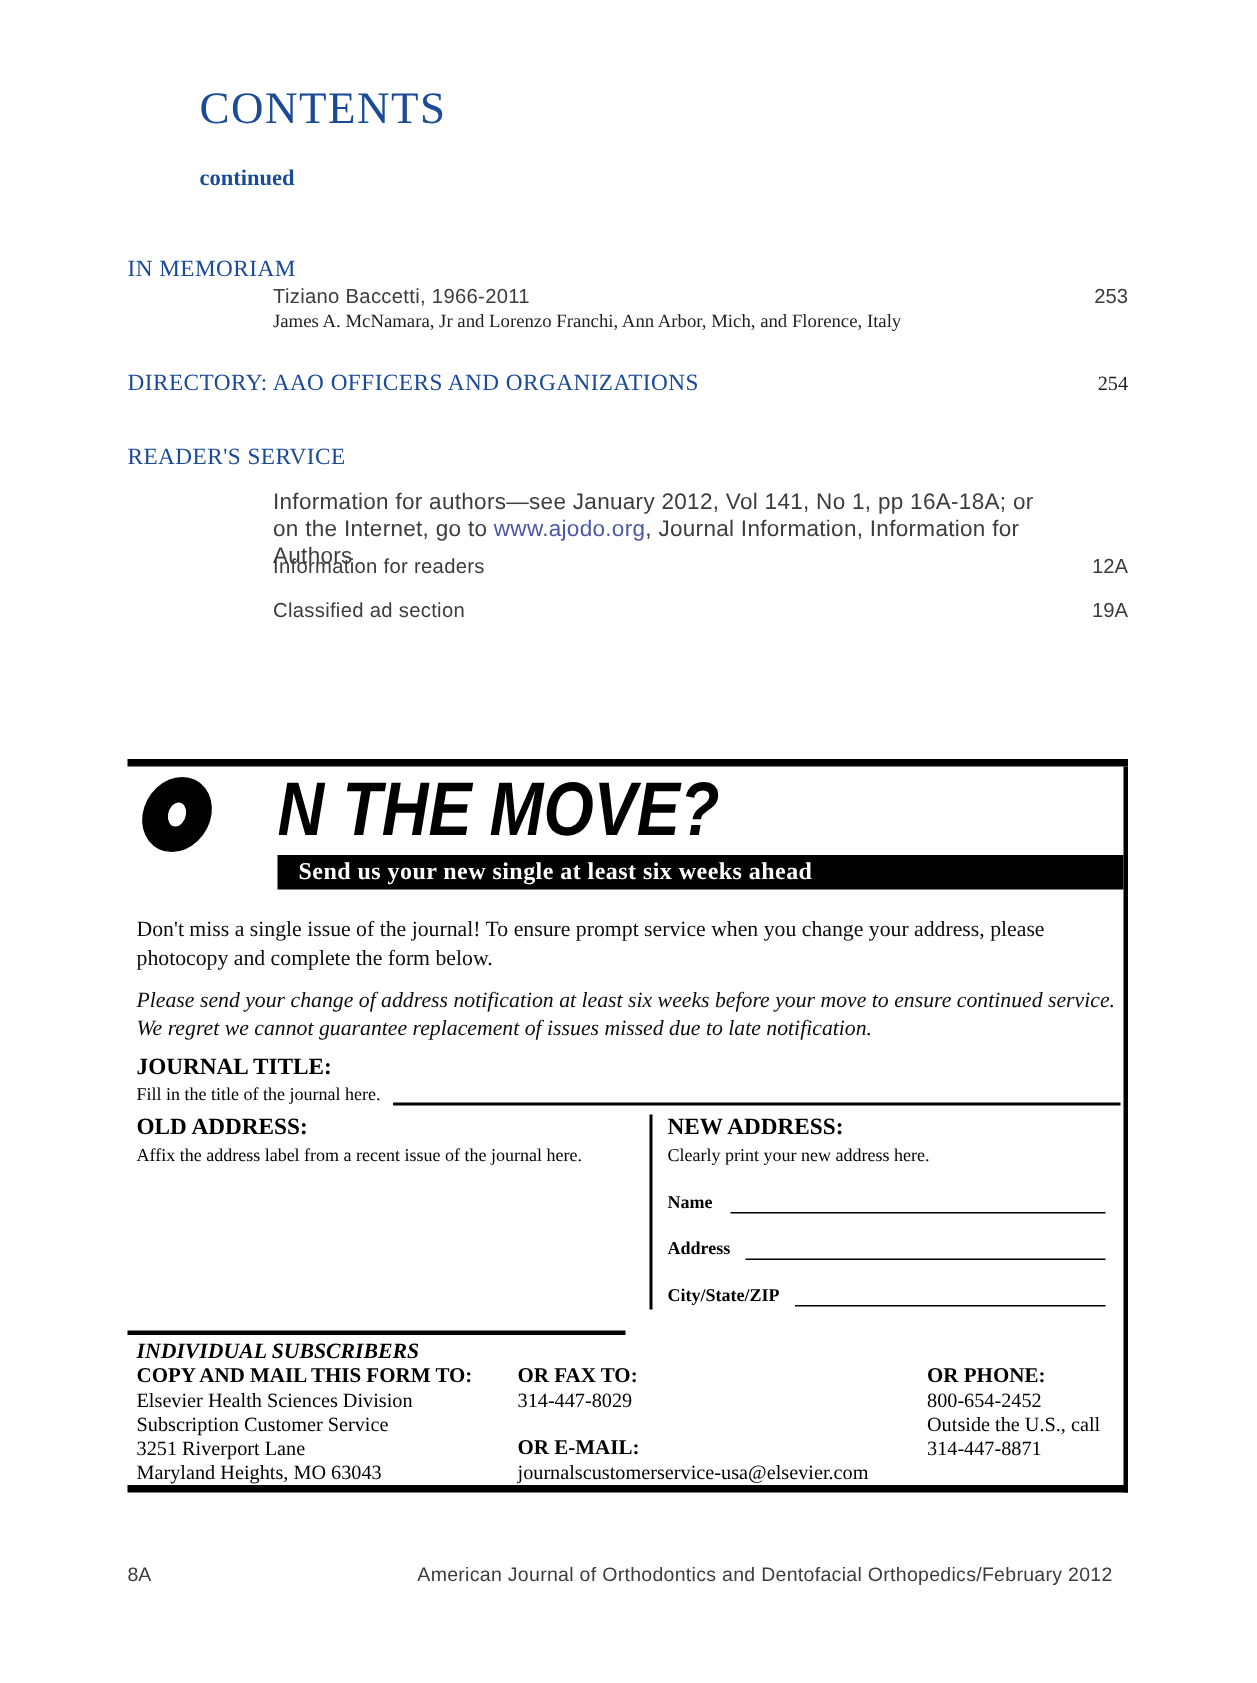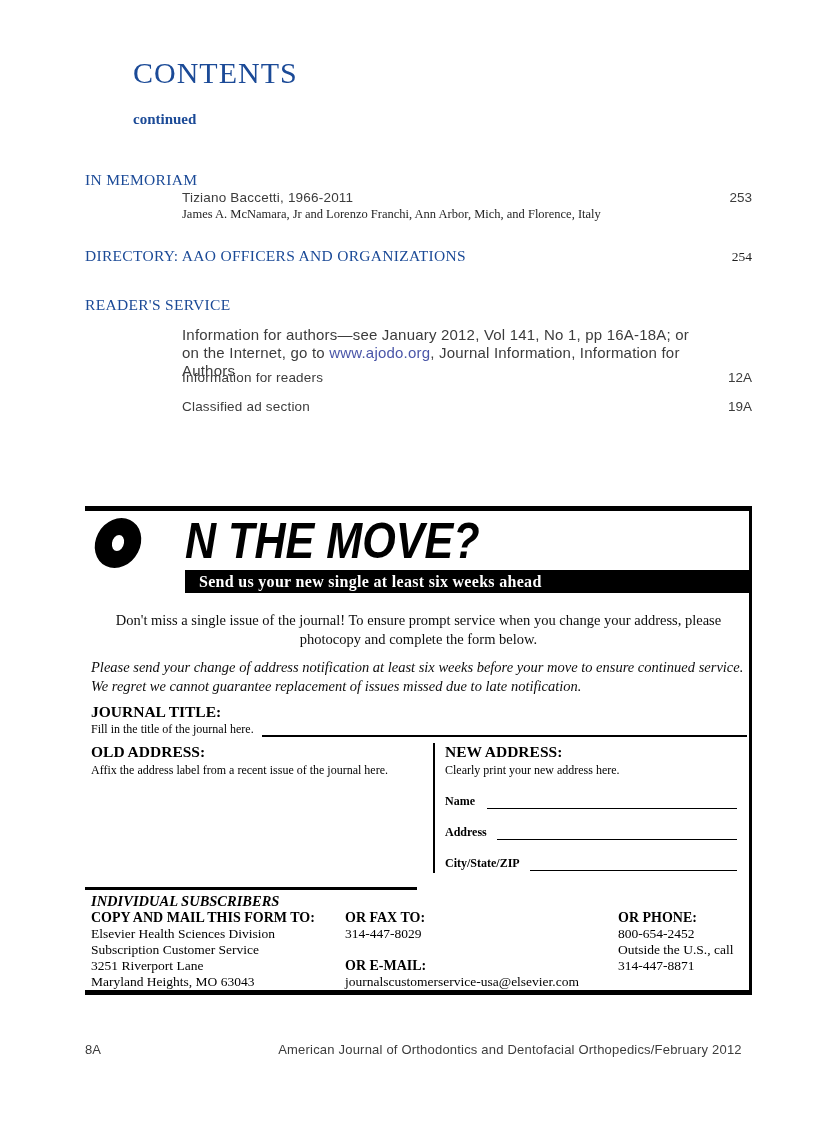--- a/index.html
+++ b/index.html
@@ -29,21 +29,21 @@
   
   .move-box { position:absolute; left:85px; top:506px; width:667px; height:489px; }
   .bar-top { position:absolute; left:0; top:0; width:100%; height:5px; background:#000; }
   .bar-right { position:absolute; right:0; top:5px; bottom:0; width:3px; background:#000; }
   .bar-bottom { position:absolute; left:0; bottom:0; width:100%; height:5px; background:#000; }
 
   .letter-o { position:absolute; left:10px; top:12px; width:46px; height:50px; border:17px solid #000; border-radius:50%; transform:skewX(-8deg); }
   .headline { position:absolute; left:100px; top:6px; font-family:"Liberation Sans", sans-serif; font-style:italic; font-weight:900; font-size:44px; letter-spacing:0; transform:scale(.98,1.15); transform-origin:left top; white-space:nowrap; color:#000; }
   .banner { position:absolute; left:100px; right:3px; top:64px; height:23px; background:#000; color:#fff; font-weight:bold; font-size:16px; line-height:23px; padding-left:14px; letter-spacing:.3px; }
 
-  .p1 { position:absolute; left:6px; top:105px; width:655px; font-size:14.5px; line-height:1.3; color:#0d0d0d;text-align:center; }
+  .p1 { position:absolute; left:6px; top:105px; width:655px; font-size:14.5px; line-height:1.3; color:#0d0d0d; }
   .p2 { position:absolute; left:6px; top:152px; width:658px; font-size:14.5px; line-height:1.3; font-style:italic; color:#0d0d0d; }
 
   .jt-block { position:absolute; left:6px; top:197px; width:656px; }
   .bold-label { font-weight:bold; font-size:15.5px; color:#000; }
   .hint-row { display:flex; align-items:flex-end; margin-top:1px; }
   .hint { font-size:12px; color:#000; white-space:nowrap; }
   .fill-line { flex:1; border-bottom:2px solid #000; margin-left:8px; height:13px; }
 
   .old-col { position:absolute; left:6px; top:237px; width:330px; }
   .addr-divider { position:absolute; left:348px; top:237px; width:2px; height:130px; background:#000; }

